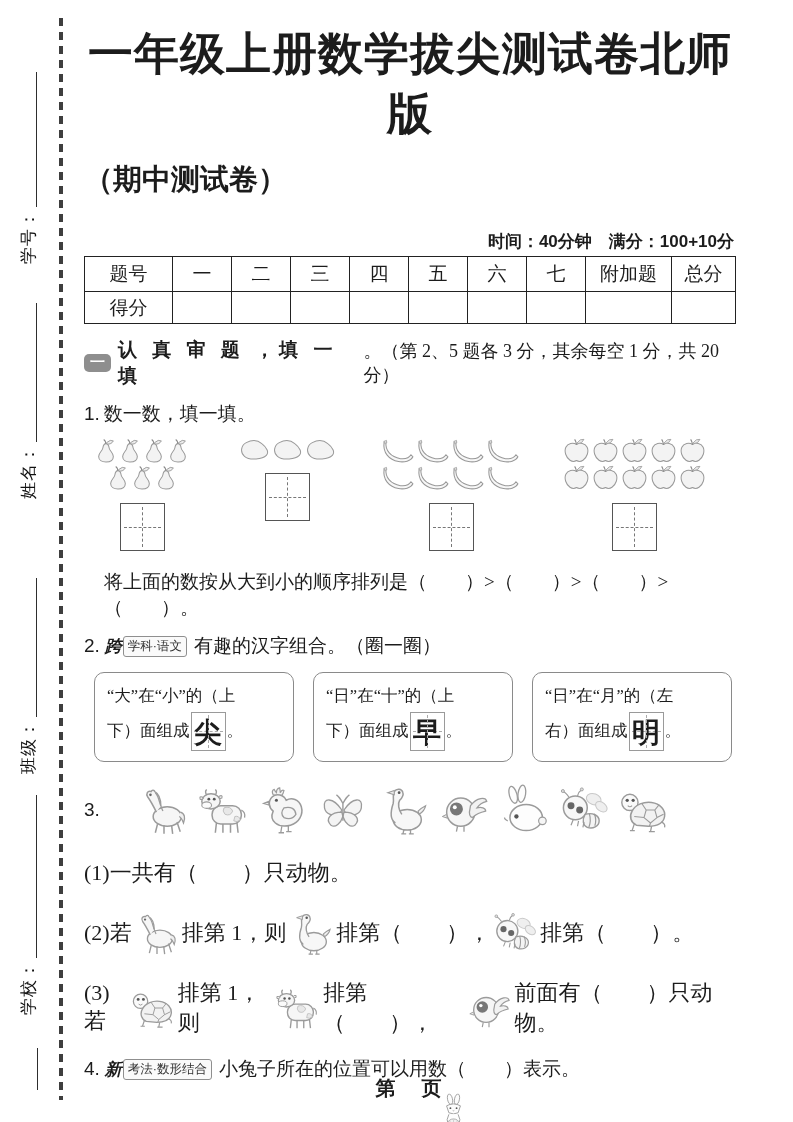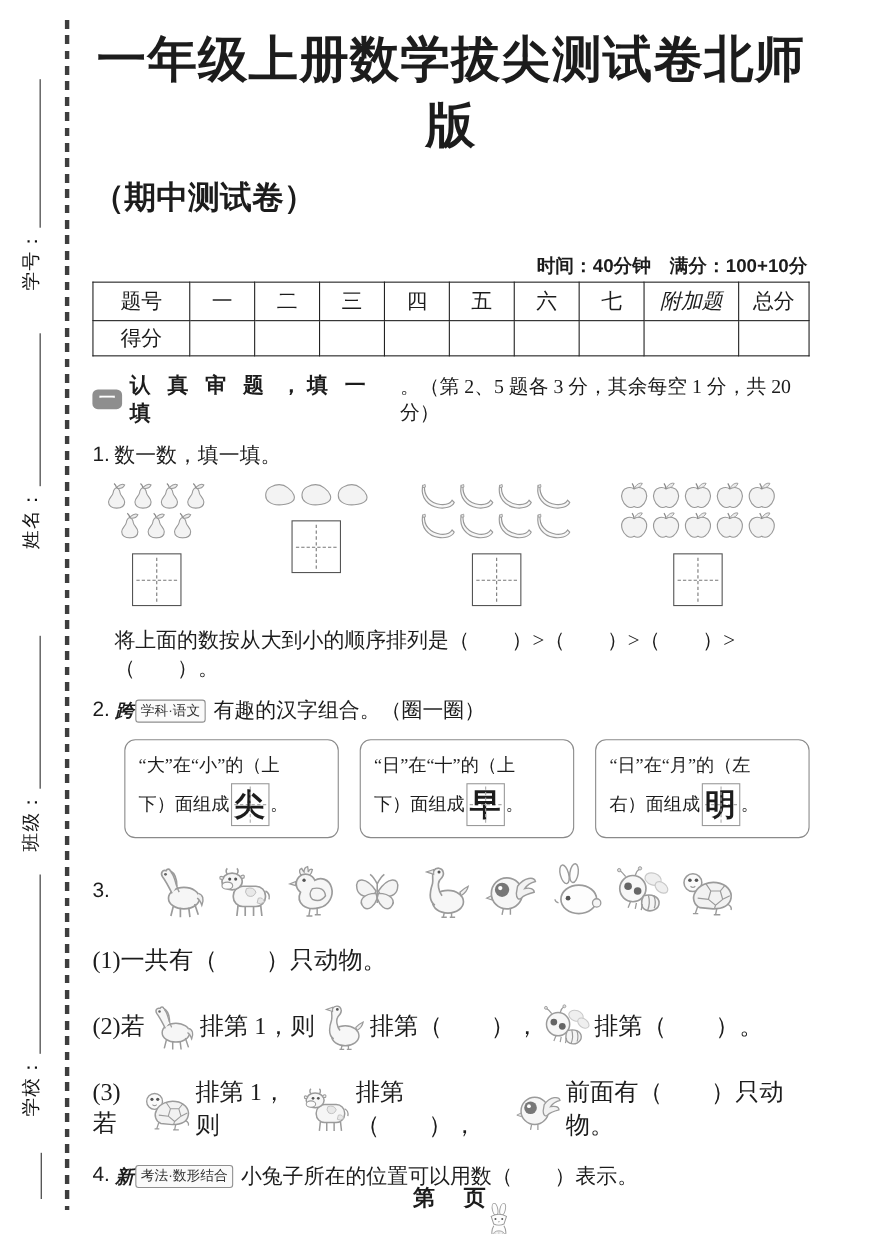--- a/index.html
+++ b/index.html
@@ -19,21 +19,21 @@
 
   
   .content { position:absolute; left:84px; top:0; width:652px; }
   .title { text-align:center; margin-top:24px; font-size:45px; font-weight:700; letter-spacing:1px; }
   .subtitle { text-align:left; margin-top:16px; font-size:29px; font-weight:800; }
   .meta { text-align:right; margin:30px 2px 3px 0; font-size:17px; font-weight:600; }
 
   table.score-table { width:100%; border-collapse:collapse; table-layout:fixed; }
   table.score-table td { border:1.6px solid #222; text-align:center; font-size:19px; height:35px; }
   table.score-table .c-first { width:88px; }
-  table.score-table .c-add { width:86px;font-style:italic; }
+  table.score-table .c-add { width:86px; }
   table.score-table .c-total { width:64px; }
   table.score-table tr:last-child td { height:32px; }
 
   .sec { margin-top:13px; }
   .pinyin { font-size:12.5px; margin-left:33px; letter-spacing:.5px; color:#222; }
   .sec-line { display:flex; align-items:center; gap:7px; margin-top:1px; font-size:19px; }
   .sec-icon { width:27px; height:18px; background:#8e8e8e; border-radius:5px; color:#fff;
     font-size:15px; font-weight:bold; line-height:15px; text-align:center; flex:0 0 auto; }
   .sec-title { font-weight:800; letter-spacing:5px; }
   .sec-note { font-size:18px; font-family:"Liberation Serif", serif; }
@@ -54,21 +54,21 @@
   .ans-box::before { content:""; position:absolute; left:3px; right:3px; top:50%; border-top:1.4px dashed #777; }
   .ans-box::after  { content:""; position:absolute; top:3px; bottom:3px; left:50%; border-left:1.4px dashed #777; }
   .order-line { margin:18px 0 0 20px; font-size:19px; }
 
   
   .badge { display:inline-flex; align-items:center; gap:1px; margin:0 3px 0 1px; font-family:"Liberation Sans", sans-serif; }
   .badge-prefix { font-style:italic; font-weight:bold; font-size:17px; }
   .badge-box { border:1.2px solid #8f8f8f; border-radius:3px; background:#fafafa; font-size:12.5px; padding:1px 4px; color:#333; }
 
   
-  .cards { display:flex; gap:19px; margin:13px 0 0 29px; }
+  .cards { display:flex; gap:19px; margin:13px 0 0 10px; }
   .card { width:200px; height:90px; border:1.3px solid #8a8a8a; border-radius:10px; padding:8px 12px 6px;
     font-size:16.5px; line-height:1.85; font-family:"Liberation Serif", serif; }
   .card-l2 { display:flex; align-items:center; }
   .char-box { display:inline-block; width:35px; height:39px; border:1px solid #9a9a9a; position:relative;
     text-align:center; font-size:28px; font-weight:bold; line-height:39px; margin:0 1px; background:#fff; }
   .char-box::before { content:""; position:absolute; left:2px; right:2px; top:50%; border-top:1px dashed #aaa; }
   .char-box::after  { content:""; position:absolute; top:2px; bottom:2px; left:50%; border-left:1px dashed #aaa; }
   .char-box span { position:relative; }
 
   

